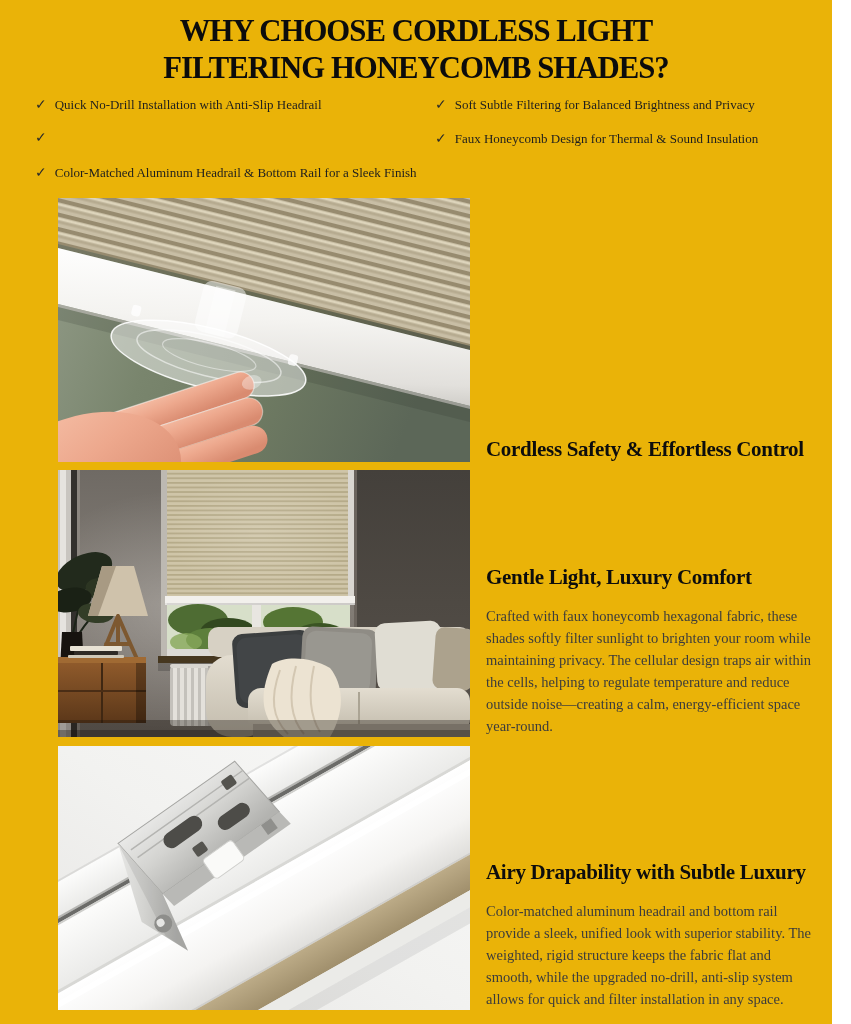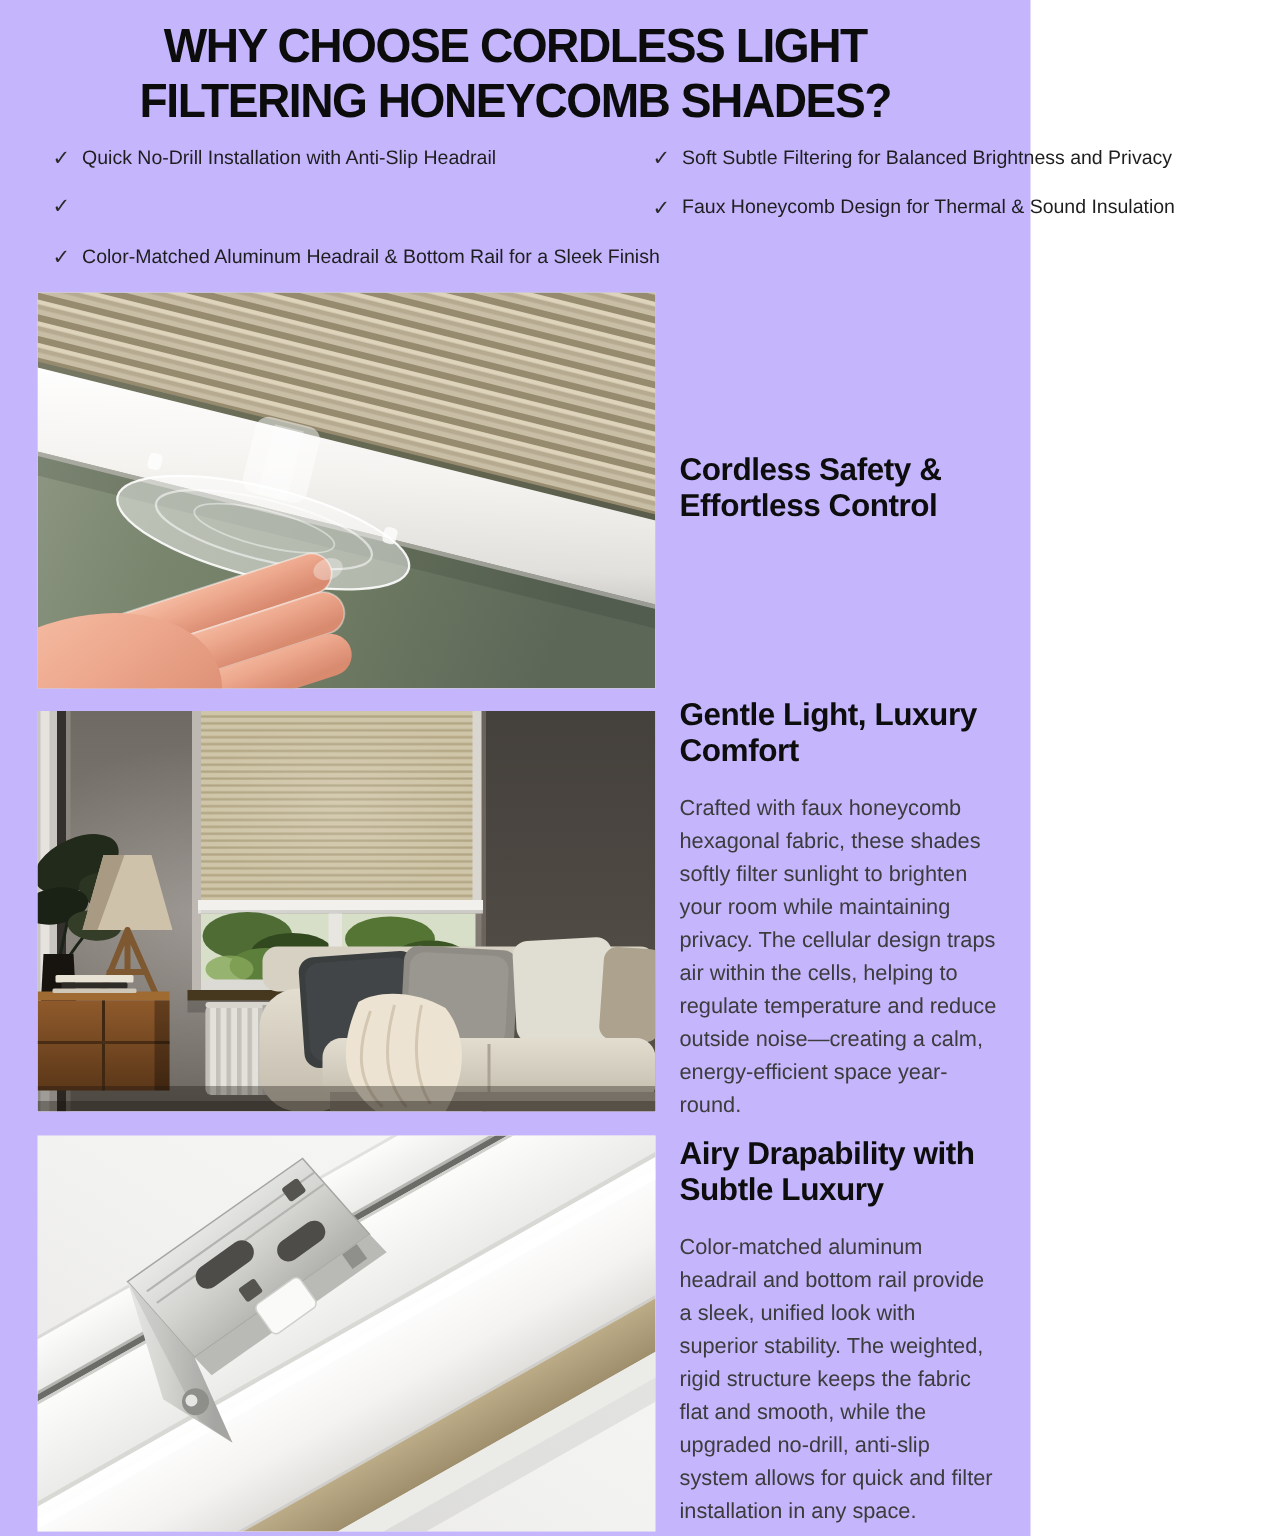--- a/index.html
+++ b/index.html
@@ -2,42 +2,42 @@
 <html><head>
 <meta charset="utf-8">
 <style>
   * { margin:0; padding:0; box-sizing:border-box; }
   html,body { background:#ffffff; }
   body {
     width:851px; height:1024px;
     font-family:"Liberation Sans", sans-serif;
     color:#111; overflow:hidden; position:relative;
   }
-  .page { width:687px; height:1024px; background:#c4b5fd; }
+  .page { width:832px; height:1024px; background:#eab308;font-family:Liberation Serif, serif; }
 
   
   .header { padding-top:12px; text-align:center; }
   .title-line {
     font-size:32px; font-weight:700; line-height:37px;
     letter-spacing:-1px; color:#0c0c0c;
     transform:scaleX(0.96); transform-origin:center;
   }
 
   
   .checklist {
     margin:11px 0 0 35px; width:790px;
     display:grid; grid-template-columns:400px auto;
     row-gap:18px; align-items:start;
   }
   .cl-item { display:flex; align-items:center; font-size:13px; color:#1e1e1e; white-space:nowrap; }
   .check { font-size:14px; color:#2a2a2a; margin-right:8px; line-height:1; }
 
   
   .sections { margin-top:17px; }
-  .section { display:flex; align-items:center; }
+  .section { display:flex; align-items:flex-end;margin-left:33px; }
   .sec-img { width:412px; flex:0 0 412px; margin-left:25px; overflow:hidden; position:relative; background:#eee; }
   .sec-img svg { display:block; }
   .sec-text { flex:1; padding:0 21px 0 16px; }
   .sec-text h2 { font-size:21px; font-weight:700; letter-spacing:-0.3px; color:#0d0d0d; margin-top:-2px; }
   .sec-text p  { margin-top:15px; font-size:14.5px; line-height:22px; color:#3c3c3c; max-width:382px; }
   .gap8 { height:8px; } .gap9 { height:9px; }
 </style>
 </head>
 <body>
 

